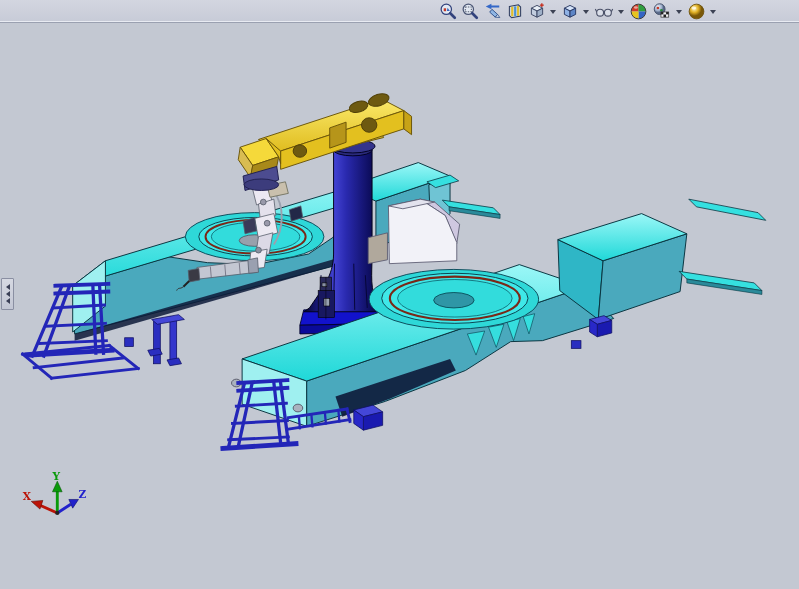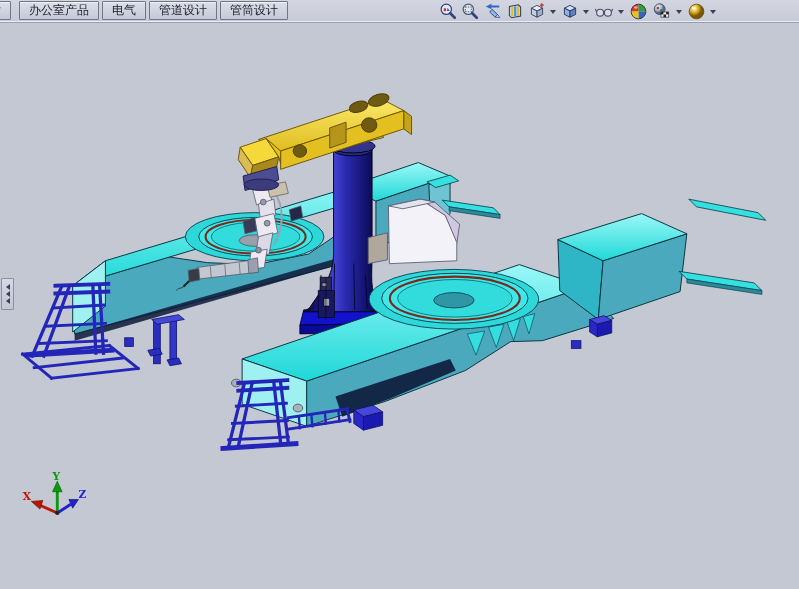--- a/index.html
+++ b/index.html
@@ -27,27 +27,20 @@
   .flyout{position:absolute;left:1px;top:255px;width:11px;height:30px;
     background:linear-gradient(#d6d9e2,#c2c6d3);border:1px solid #8a8fa2;border-radius:1px;
     display:flex;flex-direction:column;align-items:center;justify-content:center;gap:1px;}
   .flyout i{width:0;height:0;border-top:3px solid transparent;border-bottom:3px solid transparent;
     border-right:4px solid #3a3f55;display:block;}
 </style>
 </head>
 <body>
 
 <div class="toolbar">
-  <div class="tabs">
-    <div class="tab partial"><span>评估</span></div>
-    <div class="tab"><span>办公室产品</span></div>
-    <div class="tab"><span>电气</span></div>
-    <div class="tab"><span>管道设计</span></div>
-    <div class="tab"><span>管筒设计</span></div>
-  </div>
 
   <div class="view-tools">
     <button class="tool" title="zoom-to-fit">
       <svg width="18" height="18" viewBox="0 0 16 16">
         <circle cx="6.5" cy="6.5" r="4.6" fill="#e3e9f3" stroke="#32427c" stroke-width="1.1"></circle>
         <rect x="4.2" y="5.6" width="2.1" height="2.6" fill="#c23a2a"></rect>
         <path d="M7.6 5 L9.6 8 L7 8 Z" fill="#3565c0"></path>
         <path d="M10 10 L14 14" stroke="#32427c" stroke-width="2.4" stroke-linecap="round"></path>
       </svg>
     </button>

